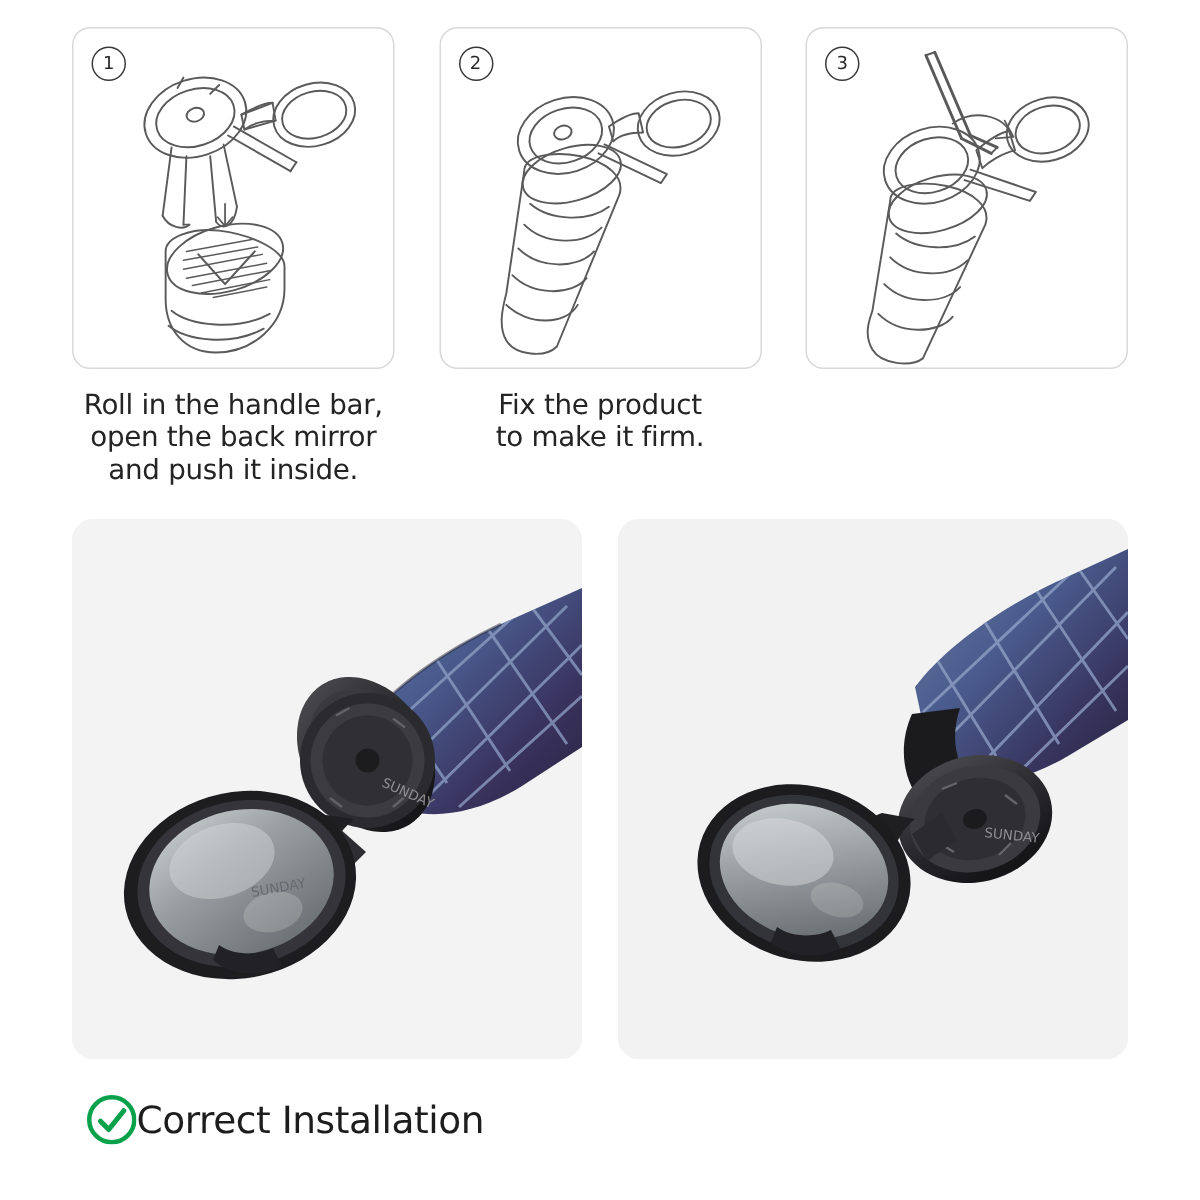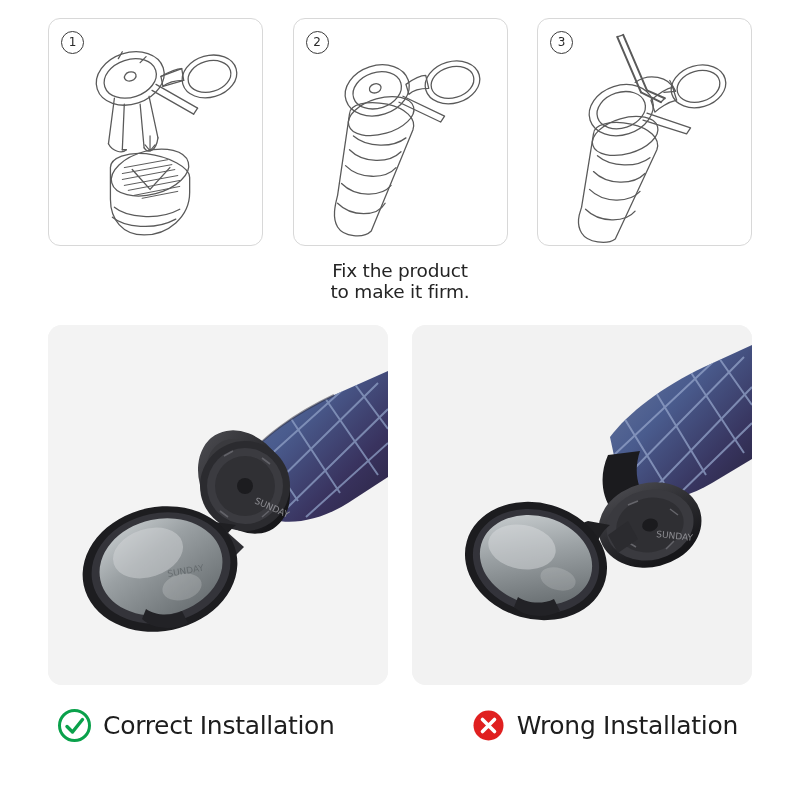--- a/index.html
+++ b/index.html
@@ -92,21 +92,20 @@
   
   .labels-row {
     display: flex;
     justify-content: space-between;
     padding: 24px 58px 0 58px;
     box-sizing: border-box;
   }
   .label-item {
     display: flex;
     align-items: center;
-    gap: 12px;
     width: 330px;
   }
   .label-item.right { justify-content: flex-end; padding-right: 4px;}
   .label-text {
     font-size: 25px;
     color: #1d1d1d;
     letter-spacing: -0.3px;
     font-family: "DejaVu Sans", sans-serif;
   }
   .mark {
@@ -163,20 +162,23 @@
           </g>
 
           <path d="M84 152 L102 172 L122 150" stroke-width="1.4"></path>
 
           <path d="M66 190 C78 200 110 204 132 192 M64 200 C76 210 106 214 128 202"></path>
 
           <path d="M102 118 L102 132 M97 127 L102 133 L107 127" stroke-width="1.2"></path>
         </g>
       </svg>
     </div>
+    <div class="step-caption">Roll in the handle bar,
+open the back mirror
+and push it inside.</div>
   </div>
 
   <div class="step-col">
     <div class="step-panel">
       <div class="step-badge">2</div>
       <svg class="step-art" viewBox="0 0 215 228" xmlns="http://www.w3.org/2000/svg">
         <g fill="none" stroke="#5a5a5a" stroke-width="1.3" stroke-linejoin="round" stroke-linecap="round">
 
           <ellipse cx="84" cy="72" rx="33" ry="25" transform="rotate(-18 84 72)"></ellipse>
           <ellipse cx="84" cy="72" rx="25" ry="18" transform="rotate(-18 84 72)"></ellipse>
@@ -362,24 +364,15 @@
   <div class="label-item">
     <span class="mark">
       <svg width="33" height="33" viewBox="0 0 33 33" xmlns="http://www.w3.org/2000/svg">
         <circle cx="16.5" cy="16.5" r="15" fill="#ffffff" stroke="#0aa14b" stroke-width="3"></circle>
         <path d="M9 17.5 L14.5 23 L24.5 10.5" fill="none" stroke="#0aa14b" stroke-width="3.4" stroke-linecap="round" stroke-linejoin="round"></path>
       </svg>
     </span>
     <span class="label-text">Correct Installation</span>
   </div>
 
-  <div class="label-item right">
-    <span class="mark">
-      <svg width="33" height="33" viewBox="0 0 33 33" xmlns="http://www.w3.org/2000/svg">
-        <circle cx="16.5" cy="16.5" r="15" fill="#e02020"></circle>
-        <path d="M10.5 10.5 L22.5 22.5 M22.5 10.5 L10.5 22.5" fill="none" stroke="#ffffff" stroke-width="3.6" stroke-linecap="round"></path>
-      </svg>
-    </span>
-    <span class="label-text">Wrong Installation</span>
-  </div>
 </div>
 
 <div class="bottom-bar"></div>
 
 </body></html>

